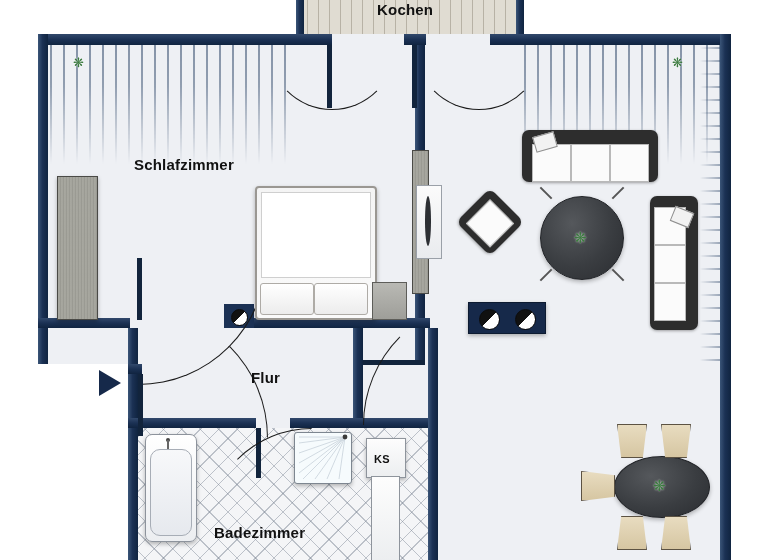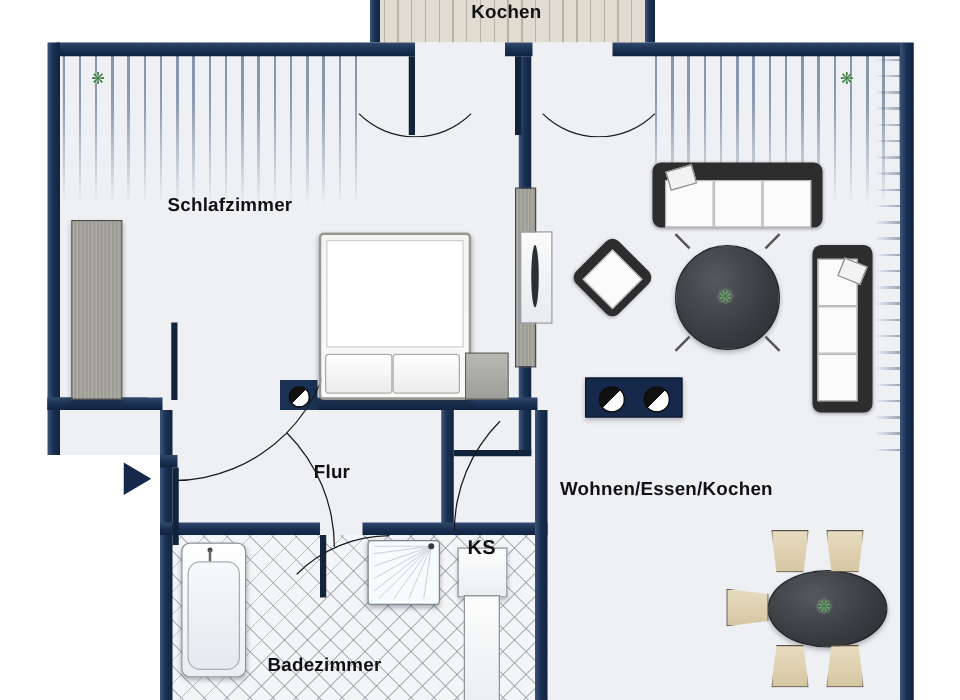--- a/index.html
+++ b/index.html
@@ -220,27 +220,26 @@
           <line x1="50" y1="4" x2="20" y2="46"></line>
         <line x1="50" y1="4" x2="32" y2="46"></line>
           <line x1="50" y1="4" x2="44" y2="46"></line>
         <line x1="50" y1="4" x2="4" y2="4"></line>
       </g>
       <circle cx="50" cy="4" r="2.4" fill="#3a3a3a"></circle>
     </svg>
   </div>
 
   <div class="f unit shadow-soft" style="left:366px;top:438px;width:38px;height:38px;"></div>
-  <div class="lbl" style="left:374px;top:430px;font-size:16px;">KS</div>
+  <div class="lbl" style="left:374px;top:453px;font-size:11px;">KS</div>
 
   <div class="f unit" style="left:371px;top:476px;width:27px;height:84px;"></div>
 
   <div class="lbl" style="left:377px;top:1px;font-size:15px;">Kochen</div>
 
   <div class="lbl" style="left:134px;top:156px;font-size:15px;">Schlafzimmer</div>
 
-  <div class="lbl" style="left:448px;top:383px;font-size:15px;">Wohnen/Essen/Kochen</div>
 
   <div class="lbl" style="left:251px;top:369px;font-size:15px;">Flur</div>
 
   <div class="lbl" style="left:214px;top:524px;font-size:15px;">Badezimmer</div>
 
 </div>
 
 </body></html>

